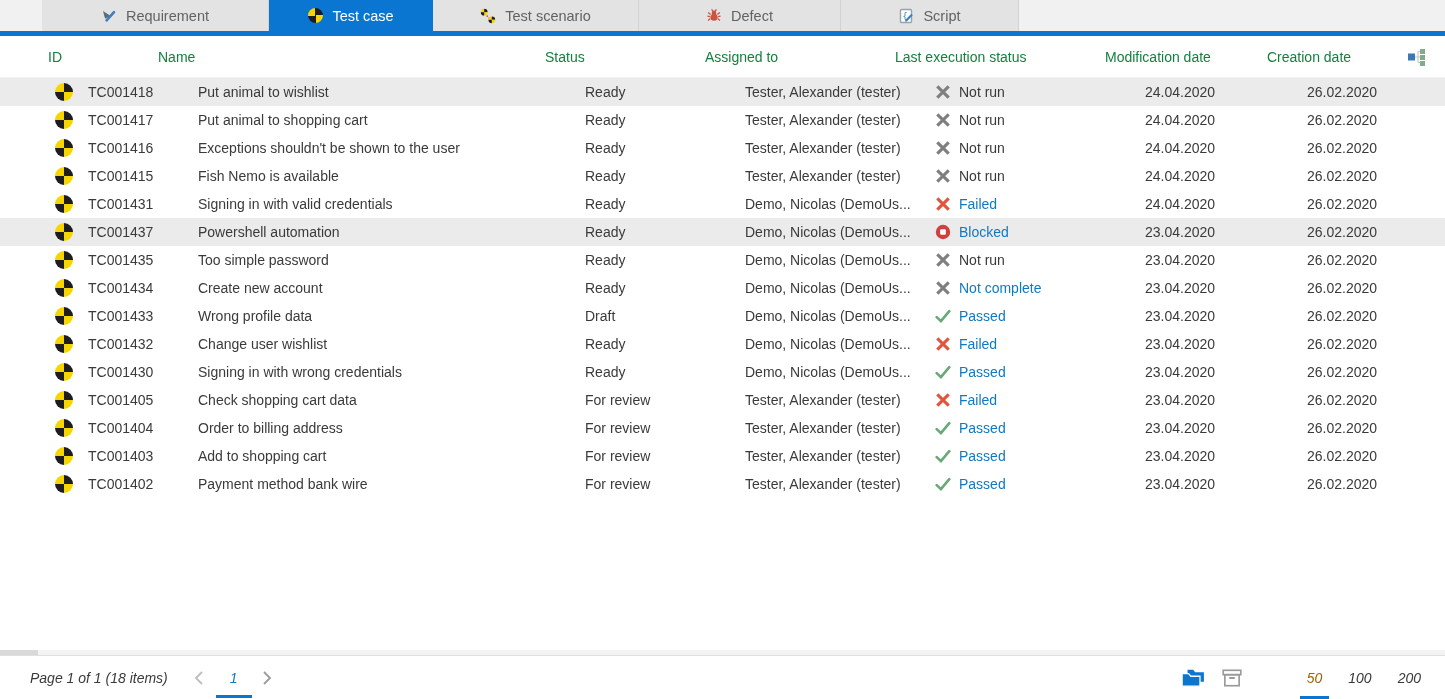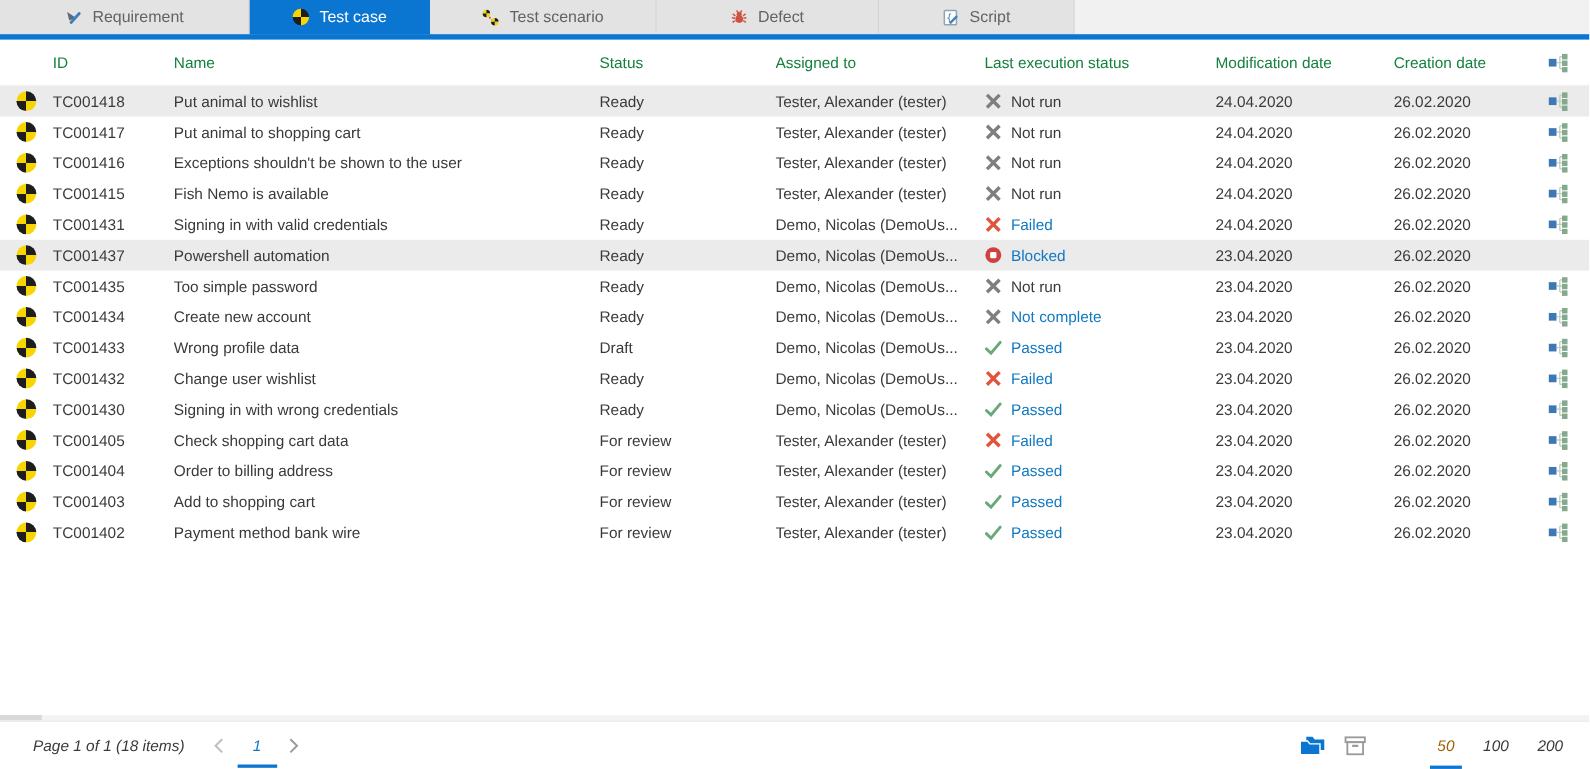--- a/index.html
+++ b/index.html
@@ -1,34 +1,34 @@
 <!DOCTYPE html>
 <html><head>
 <meta charset="utf-8">
 <style>
   * { box-sizing: border-box; margin: 0; padding: 0; }
   html,body { width:1445px; height:699px; overflow:hidden; background:#fff;
               font-family:"Liberation Sans", sans-serif; }
 
   
-  .tabbar { display:flex; height:31px; background:#f1f1f1; }
+  .tabbar { display:flex; height:31px; background:#f1f1f1;padding-left:42px; }
   .tab { display:flex; align-items:center; justify-content:center; gap:9px;
          background:#e3e3e3; border-right:1px solid #d2d2d2; color:#636363;
          font-size:14.5px; cursor:default; }
   .tab0{width:227px}.tab1{width:164px}.tab2{width:206px}.tab3{width:202px}.tab4{width:178px}
   .tab.active { background:#0b76d2; border-right-color:#0b76d2; color:#fff; }
   .tab-rest { flex:1; background:#f1f1f1; }
   .accentbar { height:5px; background:#0b76d2; }
   .tabicon { display:inline-flex; width:16px; height:16px; align-items:center; justify-content:center; }
 
   
   .gridhead { display:flex; height:42px; align-items:center; color:#15803d;
               font-size:14px; border-bottom:1px solid #f0f0f0; }
   .rows { height:577px; overflow:hidden; position:relative; }
-  .row { display:flex; height:28px; align-items:center; font-size:14px; color:#3a3a3a; }
+  .row { display:flex; height:28px; align-items:center; font-size:14px; color:#3a3a3a;padding-left:40px; }
   .row.hl { background:#ebebeb; }
   .cell { flex:none; display:flex; align-items:center; overflow:hidden;
           white-space:nowrap; height:100%; }
   .c0{width:48px; justify-content:center;}
   .c1{width:110px}.c2{width:387px}.c3{width:160px}.c4{width:190px}
   .c5{width:210px; gap:8px;}
   .c6{width:162px}.c7{width:133px}
   .c8{width:45px; justify-content:flex-start; padding-left:6px;}
   .tc-icon { width:18px; height:18px; border-radius:50%;
     background:conic-gradient(#1d1d1d 0deg 90deg,#f6d500 90deg 180deg,#1d1d1d 180deg 270deg,#f6d500 270deg 360deg); }

